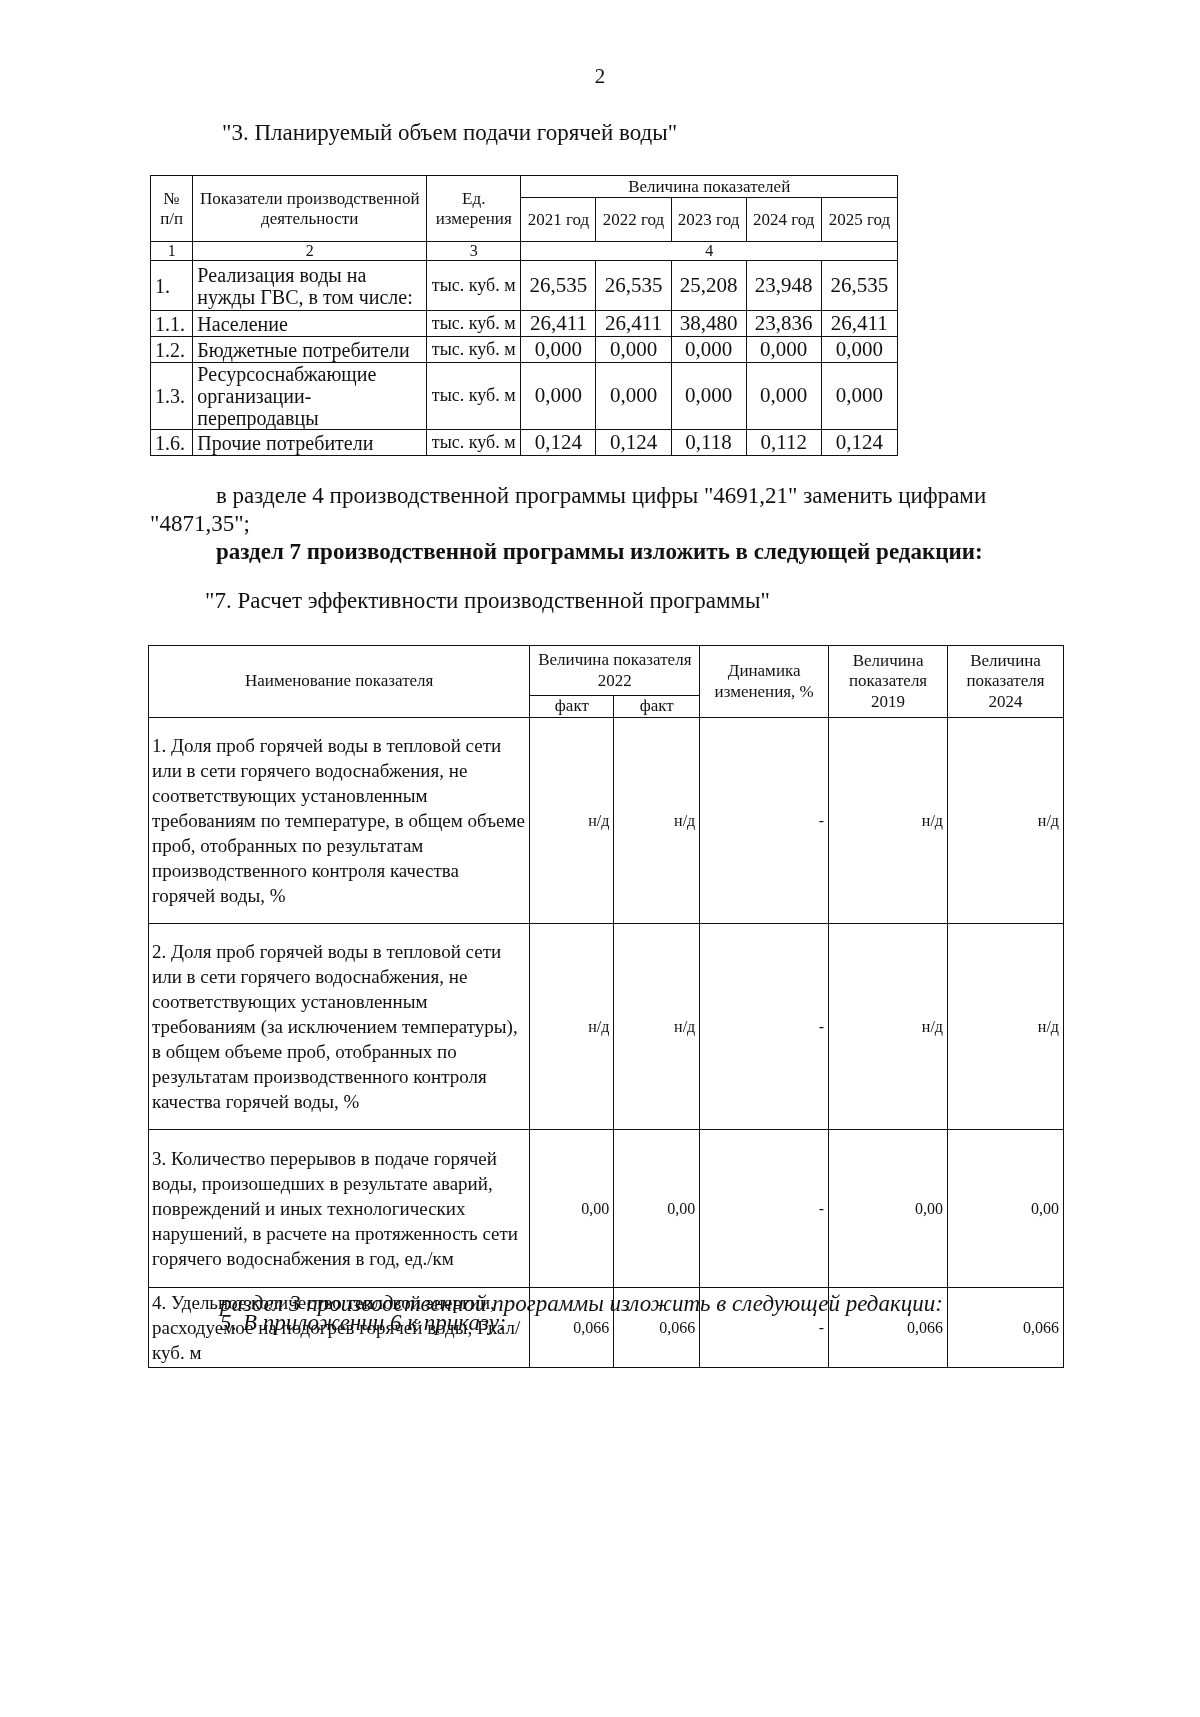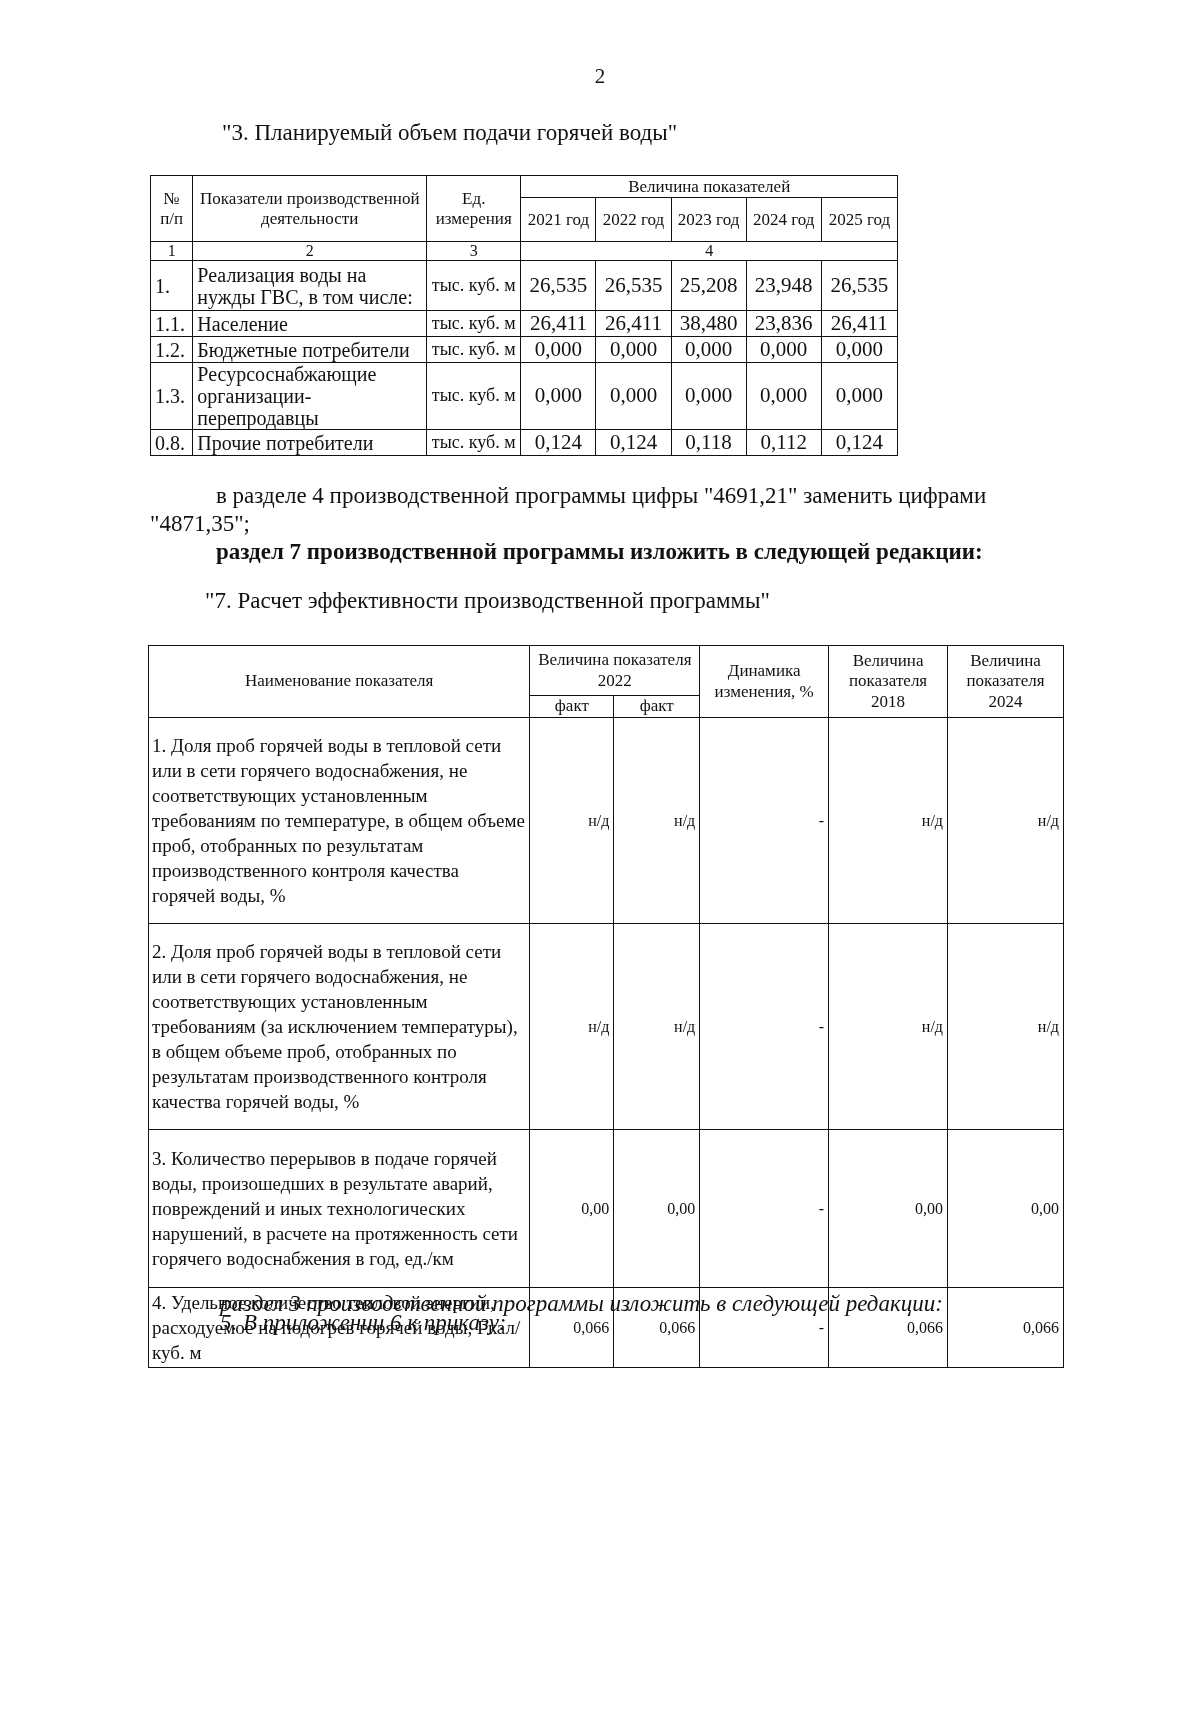--- a/index.html
+++ b/index.html
@@ -103,21 +103,21 @@
     <td>1.3.</td>
     <td>Ресурсоснабжающие организации-перепродавцы</td>
     <td class="c" style="font-size:18px">тыс. куб. м</td>
     <td class="num">0,000</td>
     <td class="num">0,000</td>
     <td class="num">0,000</td>
     <td class="num">0,000</td>
     <td class="num">0,000</td>
   </tr>
   <tr style="height:26px">
-    <td>0.8.</td>
+    <td>1.6.</td>
     <td>Прочие потребители</td>
     <td class="c" style="font-size:18px">тыс. куб. м</td>
     <td class="num">0,124</td>
     <td class="num">0,124</td>
     <td class="num">0,118</td>
     <td class="num">0,112</td>
     <td class="num">0,124</td>
   </tr>
 </tbody>
   </table>
@@ -135,21 +135,21 @@
       <col style="width:86px">
     <col style="width:129px">
       <col style="width:119px">
       <col style="width:116px">
   </colgroup>
   <tbody>
       <tr style="height:50px">
     <th rowspan="2">Наименование показателя</th>
     <th colspan="2">Величина показателя 2022</th>
     <th rowspan="2">Динамика изменения, %</th>
-    <th rowspan="2">Величина показателя 2018</th>
+    <th rowspan="2">Величина показателя 2019</th>
     <th rowspan="2">Величина показателя 2024</th>
   </tr>
   <tr style="height:22px">
     <th>факт</th>
     <th>факт</th>
   </tr>
   <tr style="height:206px">
     <td class="name">1. Доля проб горячей воды в тепловой сети или в сети горячего водоснабжения, не соответствующих установленным требованиям по температуре, в общем объеме проб, отобранных по результатам производственного контроля качества горячей воды, %</td>
     <td class="v">н/д</td>
     <td class="v">н/д</td>

